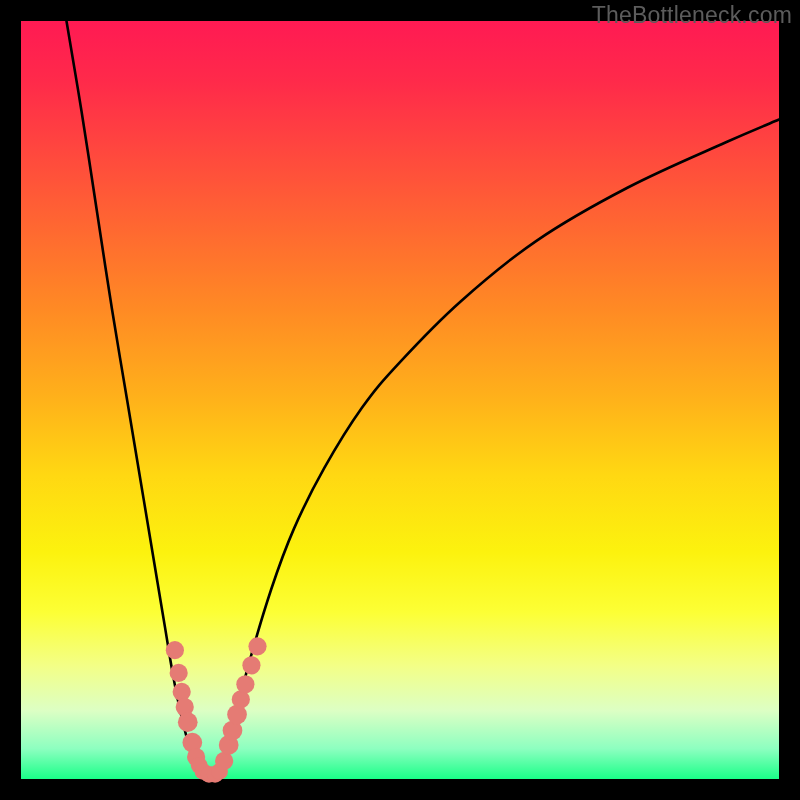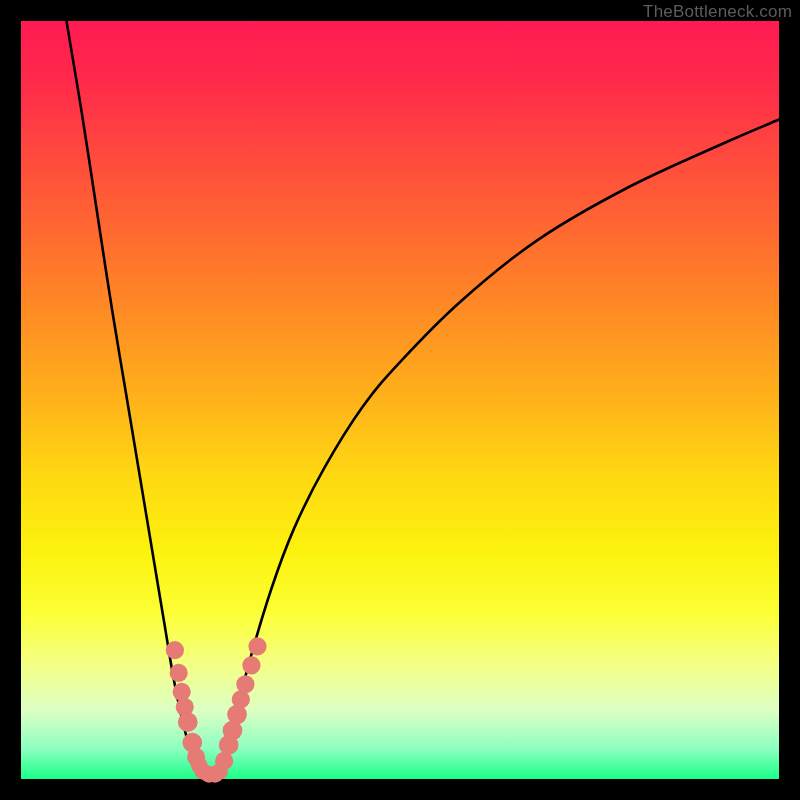--- a/index.html
+++ b/index.html
@@ -30,21 +30,21 @@
       #f3ff86 85%,
       #dcffc4 91%,
       #8dffc0 96%,
       #1aff88 100%);
   }
   .watermark {
     position: absolute;
     top: 2px;
     right: 8px;
     color: #5c5c5c;
-    font-size: 17px;
+    font-size: 23px;
     font-weight: 500;
     letter-spacing: 0.2px;
     user-select: none;
   }
   svg.curves {
     position: absolute;
     left: 0;
     top: 0;
     width: 758px;
     height: 758px;

